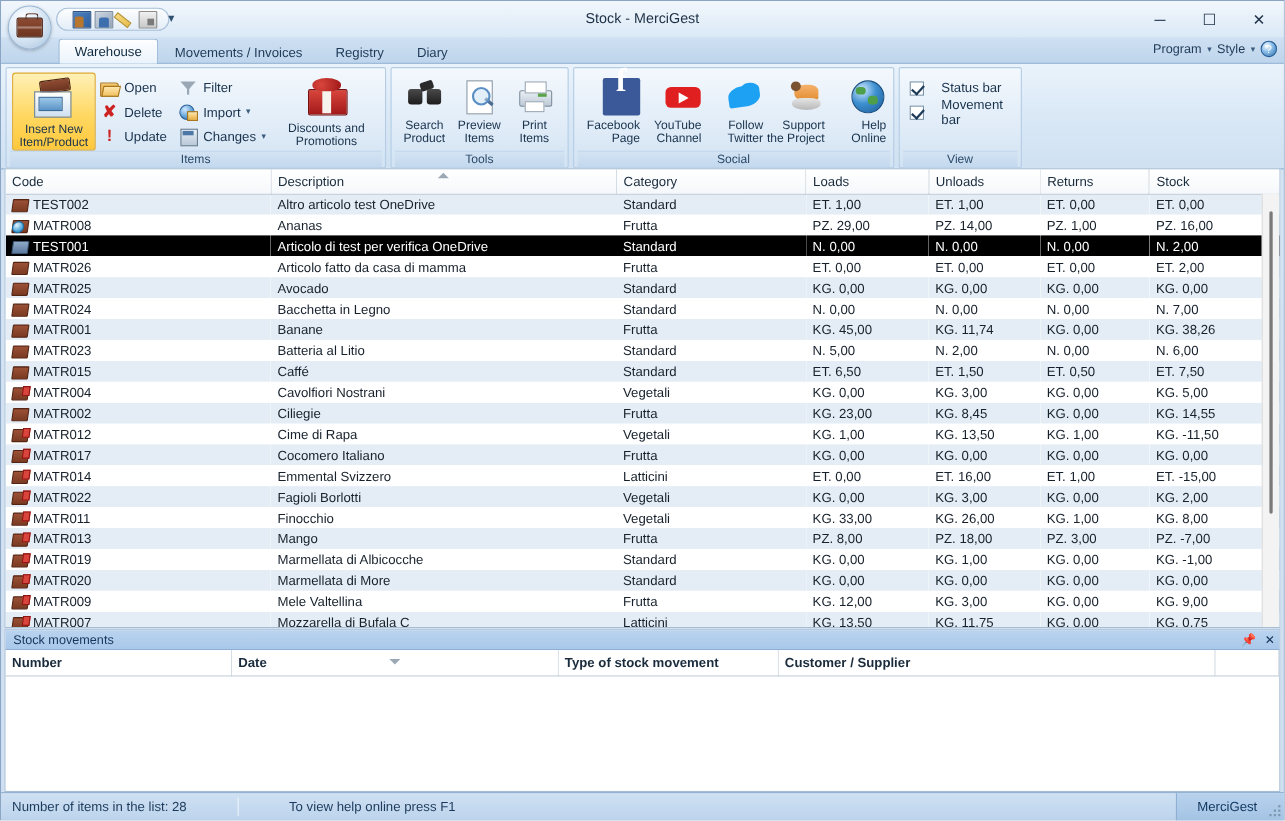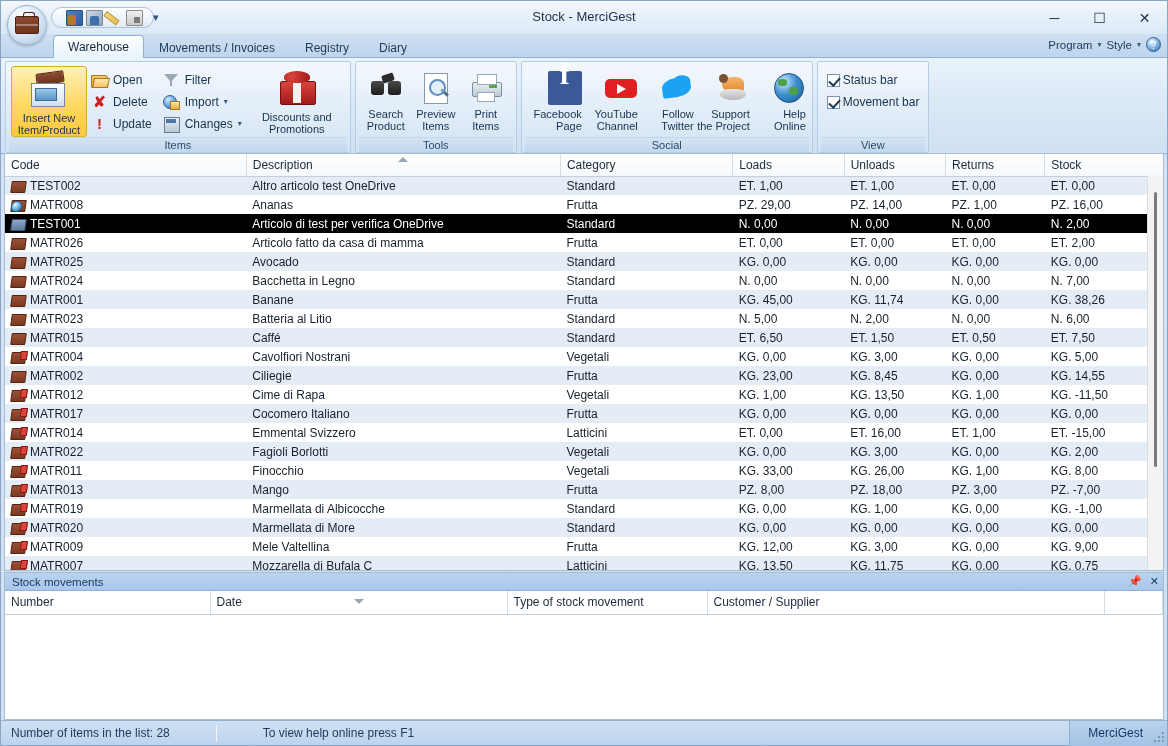--- a/index.html
+++ b/index.html
@@ -246,21 +246,21 @@
     background:linear-gradient(180deg,#f6b26b 0%,#e08a2c 100%);border-radius:50% 40% 30% 60%;}
   .ic-support:after{content:"";position:absolute;left:4px;top:18px;width:26px;height:11px;
     background:linear-gradient(180deg,#e6e6e6 0%,#b8b8b8 100%);border-radius:40% 40% 50% 50%;}
   .ic-support i{position:absolute;left:3px;top:3px;width:9px;height:9px;background:#7a5230;border-radius:50%;}
   .ic-globe { border-radius:50%; background:radial-gradient(circle at 32% 28%,#cfe9ff 0%,#3d8fd0 45%,#1d5c96 100%);
     width:30px;height:30px;margin:2px; border:1px solid #1b4f80;}
   .ic-globe:before{content:"";position:absolute;left:6px;top:8px;width:9px;height:7px;background:#4e9f4a;border-radius:40%;}
   .ic-globe:after{content:"";position:absolute;left:17px;top:16px;width:9px;height:8px;background:#4e9f4a;border-radius:40%;}
 
   .viewgroup { width: 112px; }
-  .chkrow { display:flex; align-items:center; gap:3px; font-size:12px; color:#18324c; height:22px; padding-left:4px;}
+  .chkrow { display:flex; align-items:center; gap:16px; font-size:12px; color:#18324c; height:22px; padding-left:4px;}
   .chk {
     width: 13px; height: 13px; background: #fff; border: 1px solid #7b94ab;
     position: relative; flex: none;
   }
   .chk:after {
     content:""; position:absolute; left:3px; top:0px; width:5px; height:9px;
     border:solid #1c3a58; border-width:0 2px 2px 0; transform: rotate(42deg);
   }
   .viewspacer { width: 100px; }
 
@@ -322,21 +322,21 @@
     height: 18px; background: linear-gradient(180deg,#b9d3ef 0%,#a9c8ea 100%);
     border-bottom: 1px solid #8fb0d2;
     display: flex; align-items: center; padding: 0 4px 0 7px;
     font-size: 11.5px; color: #16365c;
   }
   .dockbtns { margin-left: auto; display: flex; gap: 8px; font-size: 11px; color:#16365c; }
   table.dockgrid { border-collapse: collapse; width: 100%; table-layout: fixed; }
   table.dockgrid th {
     height: 23px; background: #ffffff;
     border-right: 1px solid #d4dce4; border-bottom: 1px solid #c4cfdb;
-    font-weight: normal; font-size: 12px; color: #1a2b3c; text-align: left;
+    font-weight: bold; font-size: 12px; color: #1a2b3c; text-align: left;
     padding: 0 6px; position: relative;
   }
   .sortmark-dn {
     position: absolute; left: 50%; top: 8px; margin-left: -5px;
     width: 0; height: 0; border-left: 5px solid transparent; border-right: 5px solid transparent;
     border-top: 5px solid #9aa8b6;
   }
 
   
   .statusbar {

